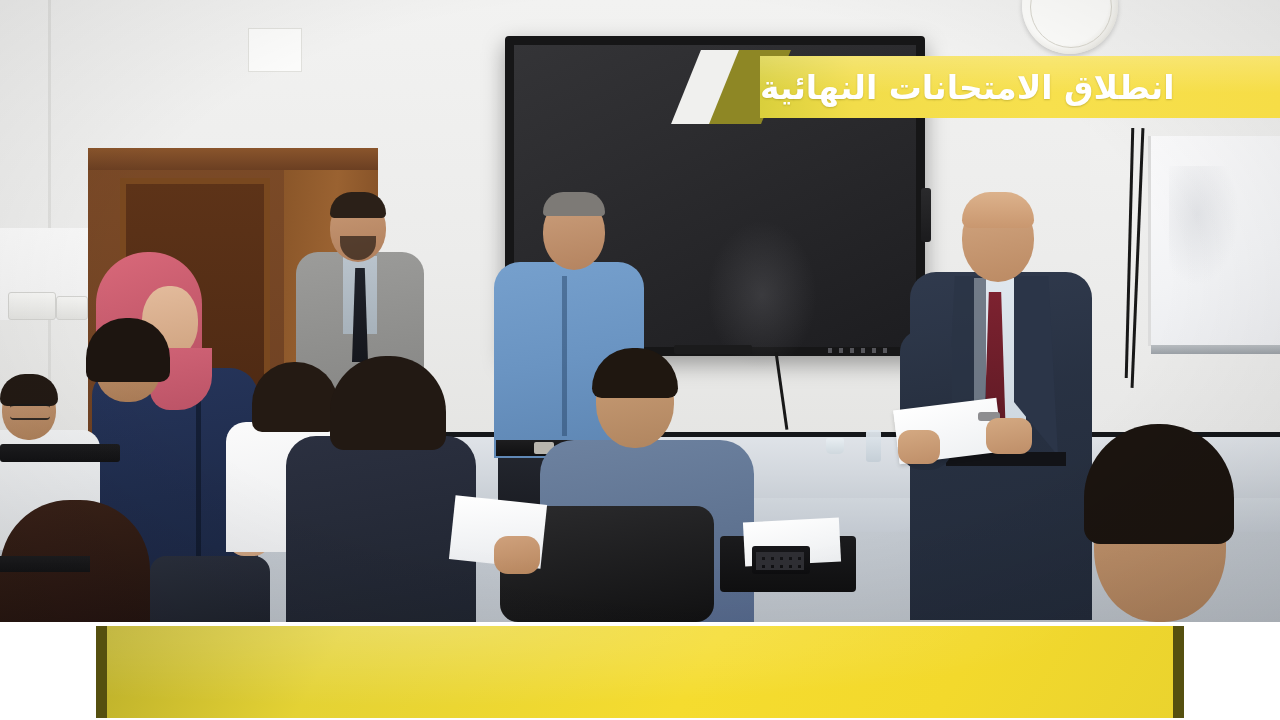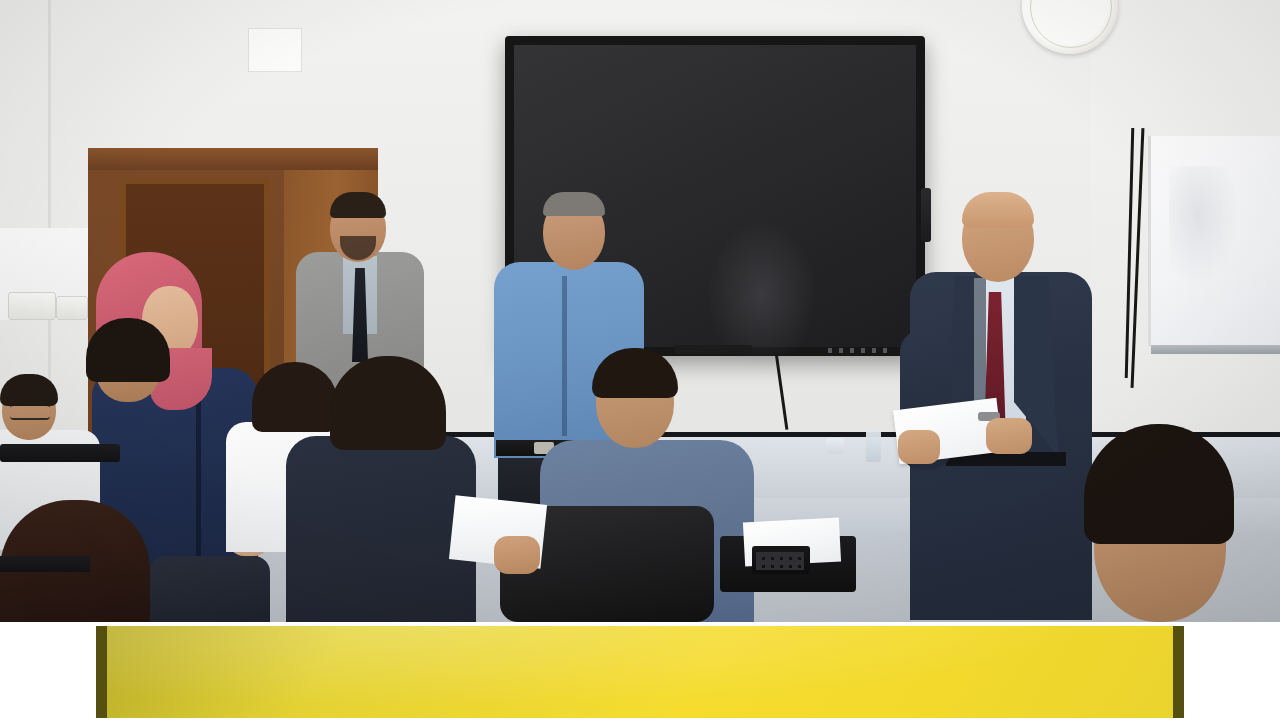--- a/index.html
+++ b/index.html
@@ -411,20 +411,27 @@
     <div class="exam-sheet"></div>
     <div class="calculator">
       <div class="keys"></div>
     </div>
     <div class="papers2"></div>
     <div class="hand-paper"></div>
 
     <div class="vignette"></div>
   </div>
 
+  <div class="headline">
+    <div class="slash-white"></div>
+    <div class="slash-olive"></div>
+    <div class="band"></div>
+    <div class="band-gloss"></div>
+    <div class="title">انطلاق الامتحانات النهائية</div>
+  </div>
 
   <div class="footer">
     <div class="panel"></div>
     <div class="panel-gloss"></div>
     <div class="edge-l"></div>
     <div class="edge-r"></div>
 
   </div>
 
 </div>

